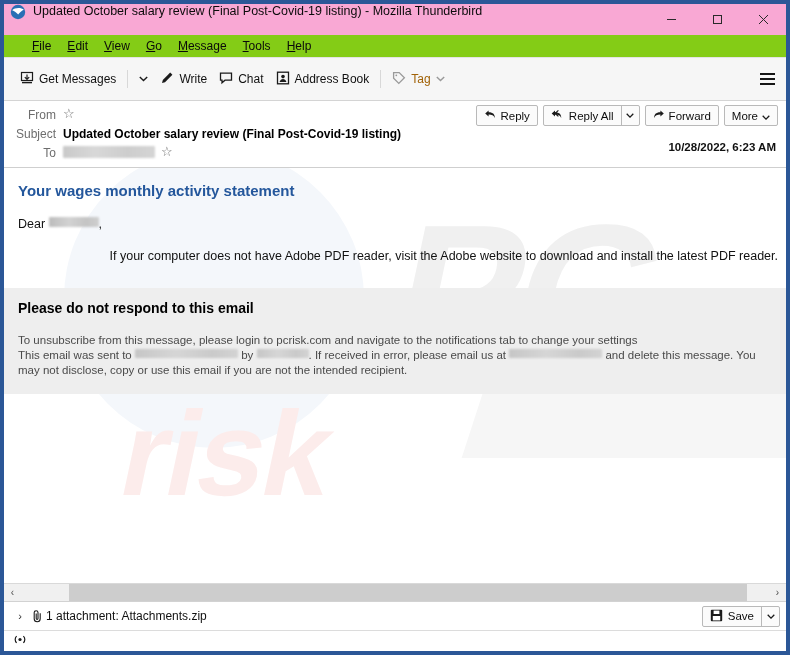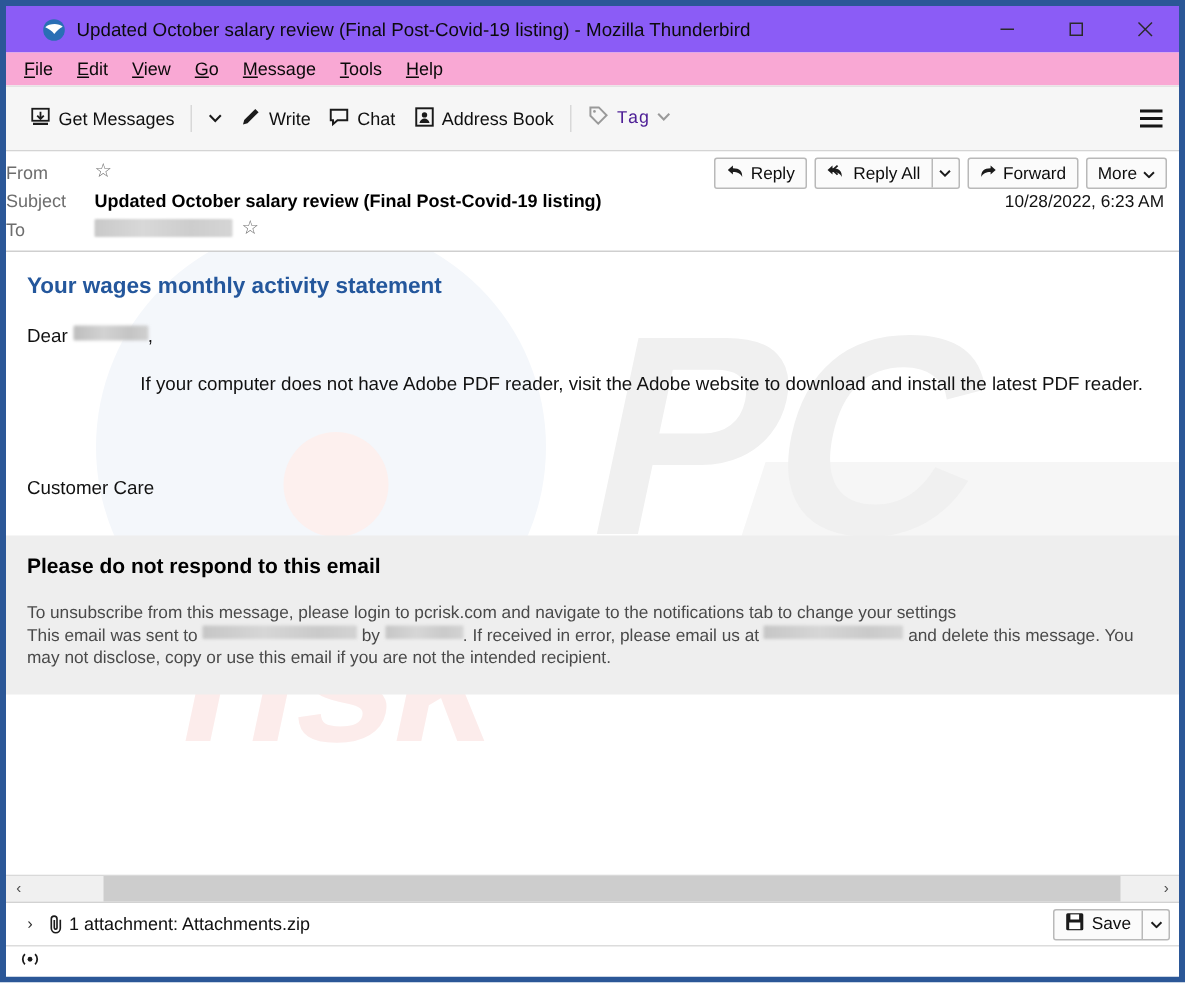--- a/index.html
+++ b/index.html
@@ -26,24 +26,23 @@
     border: 4px solid #2b5797;
     background: #ffffff;
     display: flex;
     flex-direction: column;
   }
 
   
   .titlebar {
     height: 31px;
     min-height: 31px;
-    background: #8b5cf6;
-    display: flex;
-    align-items: center;
-    padding-left: 24px;
+    background: #f9a8d4;
+    display: flex;
+    padding-left: 6px;
     box-sizing: border-box;
   }
   .tb-icon {
     width: 16px; height: 16px;
     margin-right: 7px;
     flex: 0 0 auto;
   }
   .tb-title {
     font-size: 12.5px;
     color: #0b0b0b;
@@ -62,24 +61,24 @@
     display: flex;
     align-items: center;
     justify-content: center;
   }
   .wc svg { display: block; }
 
   
   .menubar {
     height: 22px;
     min-height: 22px;
-    background: #f9a8d4;
-    display: flex;
-    align-items: center;
-    padding-left: 4px;
+    background: #84cc16;
+    display: flex;
+    align-items: center;
+    padding-left: 20px;
     box-sizing: border-box;
   }
   .menuitem {
     font-size: 12px;
     color: #0a0a0a;
     padding: 1px 8px 1px 8px;
     white-space: nowrap;
   }
   .menuitem u { text-decoration: underline; }
 
@@ -99,21 +98,21 @@
     display: flex;
     align-items: center;
     gap: 5px;
     height: 24px;
     padding: 0 6px;
     font-size: 12px;
     color: #101010;
     white-space: nowrap;
     border-radius: 2px;
   }
-  .tbtn.disabled { color: #4c1d95; font-family: Liberation Mono, monospace; }
+  .tbtn.disabled { color: #a16207; }
   .tsep {
     width: 1px;
     height: 18px;
     background: #d8d8d8;
     margin: 0 5px;
   }
   .caret-sm {
     display: inline-block;
     font-size: 9px;
     color: #2a2a2a;
@@ -142,20 +141,21 @@
   }
   .hrow {
     display: flex;
     align-items: flex-start;
     padding: 1px 8px 1px 0;
     min-height: 17px;
   }
   .hlabel {
     width: 52px;
     min-width: 52px;
+    text-align: right;
     padding-right: 7px;
     color: #6d6d6d;
     font-size: 12px;
     line-height: 17px;
   }
   .hvalue {
     font-size: 12px;
     line-height: 17px;
     color: #000;
     display: flex;
@@ -223,25 +223,26 @@
   .abtn-group .segdiv {
     width: 1px;
     background: #b9b9b9;
   }
   .abtn-group .segcaret {
     display: flex; align-items: center; justify-content: center;
     width: 17px;
   }
   .hdr-date {
     position: absolute;
-    top: 28px;
+    top: 40px;
     right: 10px;
     font-size: 11.5px;
     color: #111;
     white-space: nowrap;
+    font-weight: bold;
   }
 
   
   .bodywrap {
     flex: 1 1 auto;
     position: relative;
     overflow: hidden;
     background: #ffffff;
   }
   .watermark {
@@ -311,21 +312,21 @@
     color: #24579c;
     font-weight: bold;
     font-size: 15px;
     padding: 14px 0 0 14px;
   }
   .bpara {
     font-family: "Liberation Sans", sans-serif;
     font-size: 12.5px;
     line-height: 15px;
     color: #111111;
-    padding: 0 24px 0 14px;
+    padding: 0 8px 0 14px;
     margin-top: 18px;
     max-width: 762px;
   }
   .bpara.tight { margin-top: 17px; text-align: right; }
   .bpara.sig { margin-top: 54px; }
   .redact-inline {
     display: inline-block;
     height: 10px;
     width: 50px;
     border-radius: 1px;
@@ -662,21 +663,20 @@
 
     <div class="bodycontent">
       <div class="bheading">Your wages monthly activity statement</div>
 
       <div class="bpara">
         <span>Dear</span>
         <span class="redact-inline"></span><span>,</span>
       </div>
 
       <div class="bpara tight">If your computer does not have Adobe PDF reader, visit the Adobe website to download and install the latest PDF reader.</div>
-      <div class="bpara sig">Customer Care</div>
 
       <div class="footerblock">
         <div class="fheading">Please do not respond to this email</div>
         <div class="fpara second">To unsubscribe from this message, please login to pcrisk.com and navigate to the notifications tab to change your settings</div>
         <div class="fpara">
           <span>This email was sent to</span>
           <span class="redact-f r-w1"></span>
           <span>by</span>
           <span class="redact-f r-w2"></span><span>. If received in error, please email us at</span>
           <span class="redact-f r-w3"></span>

